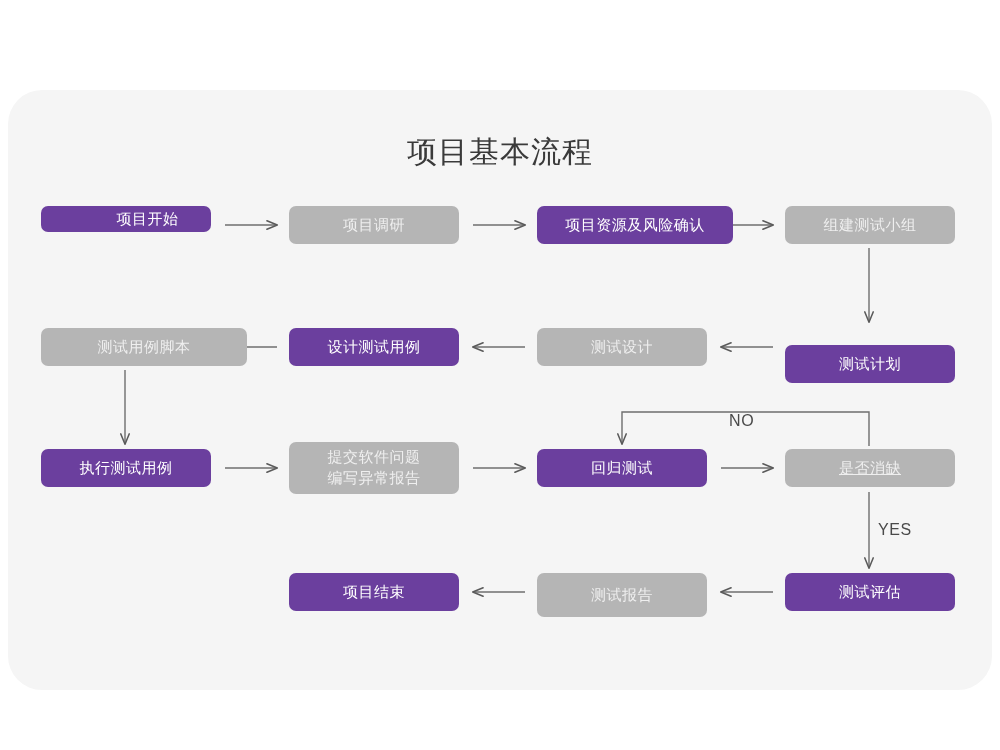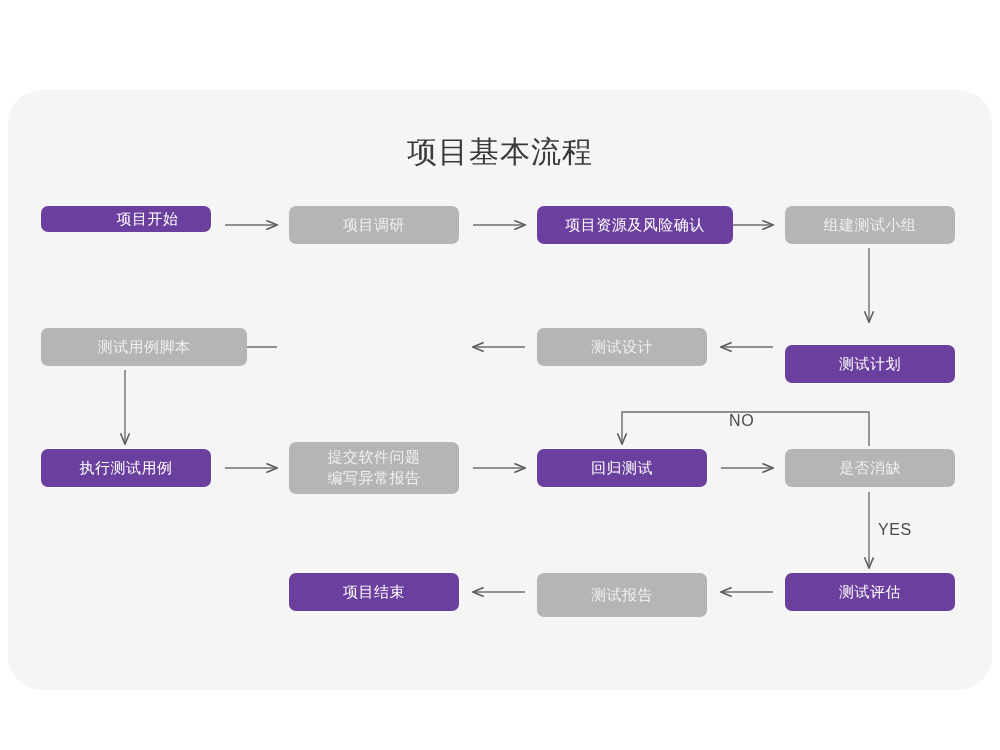--- a/index.html
+++ b/index.html
@@ -142,38 +142,41 @@
   <div class="node purple" style="left:537px; top:206px; width:196px; height:38px;">
     <span class="label">项目资源及风险确认</span>
   </div>
   <div class="node gray" style="left:785px; top:206px; width:170px; height:38px;">
     <span class="label">组建测试小组</span>
   </div>
 
   <div class="node gray" style="left:41px; top:328px; width:206px; height:38px;">
     <span class="label">测试用例脚本</span>
   </div>
+  <div class="node purple" style="left:289px; top:328px; width:170px; height:38px;">
+    <span class="label">设计测试用例</span>
+  </div>
   <div class="node gray" style="left:537px; top:328px; width:170px; height:38px;">
     <span class="label">测试设计</span>
   </div>
   <div class="node purple" style="left:785px; top:328px; width:170px; height:38px;margin-top:17px;">
     <span class="label">测试计划</span>
   </div>
 
   <div class="node purple" style="left:41px; top:449px; width:170px; height:38px;">
     <span class="label">执行测试用例</span>
   </div>
   <div class="node gray" style="left:289px; top:442px; width:170px; height:52px;">
     <span class="label">提交软件问题
 编写异常报告</span>
   </div>
   <div class="node purple" style="left:537px; top:449px; width:170px; height:38px;">
     <span class="label">回归测试</span>
   </div>
-  <div class="node gray" style="left:785px; top:449px; width:170px; height:38px;">
+  <div class="node gray" style="left:785px; top:449px; width:170px; height:38px;text-decoration:underline;">
     <span class="label">是否消缺</span>
   </div>
 
   <div class="node purple" style="left:289px; top:573px; width:170px; height:38px;">
     <span class="label">项目结束</span>
   </div>
   <div class="node gray" style="left:537px; top:573px; width:170px; height:44px;">
     <span class="label">测试报告</span>
   </div>
   <div class="node purple" style="left:785px; top:573px; width:170px; height:38px;">

